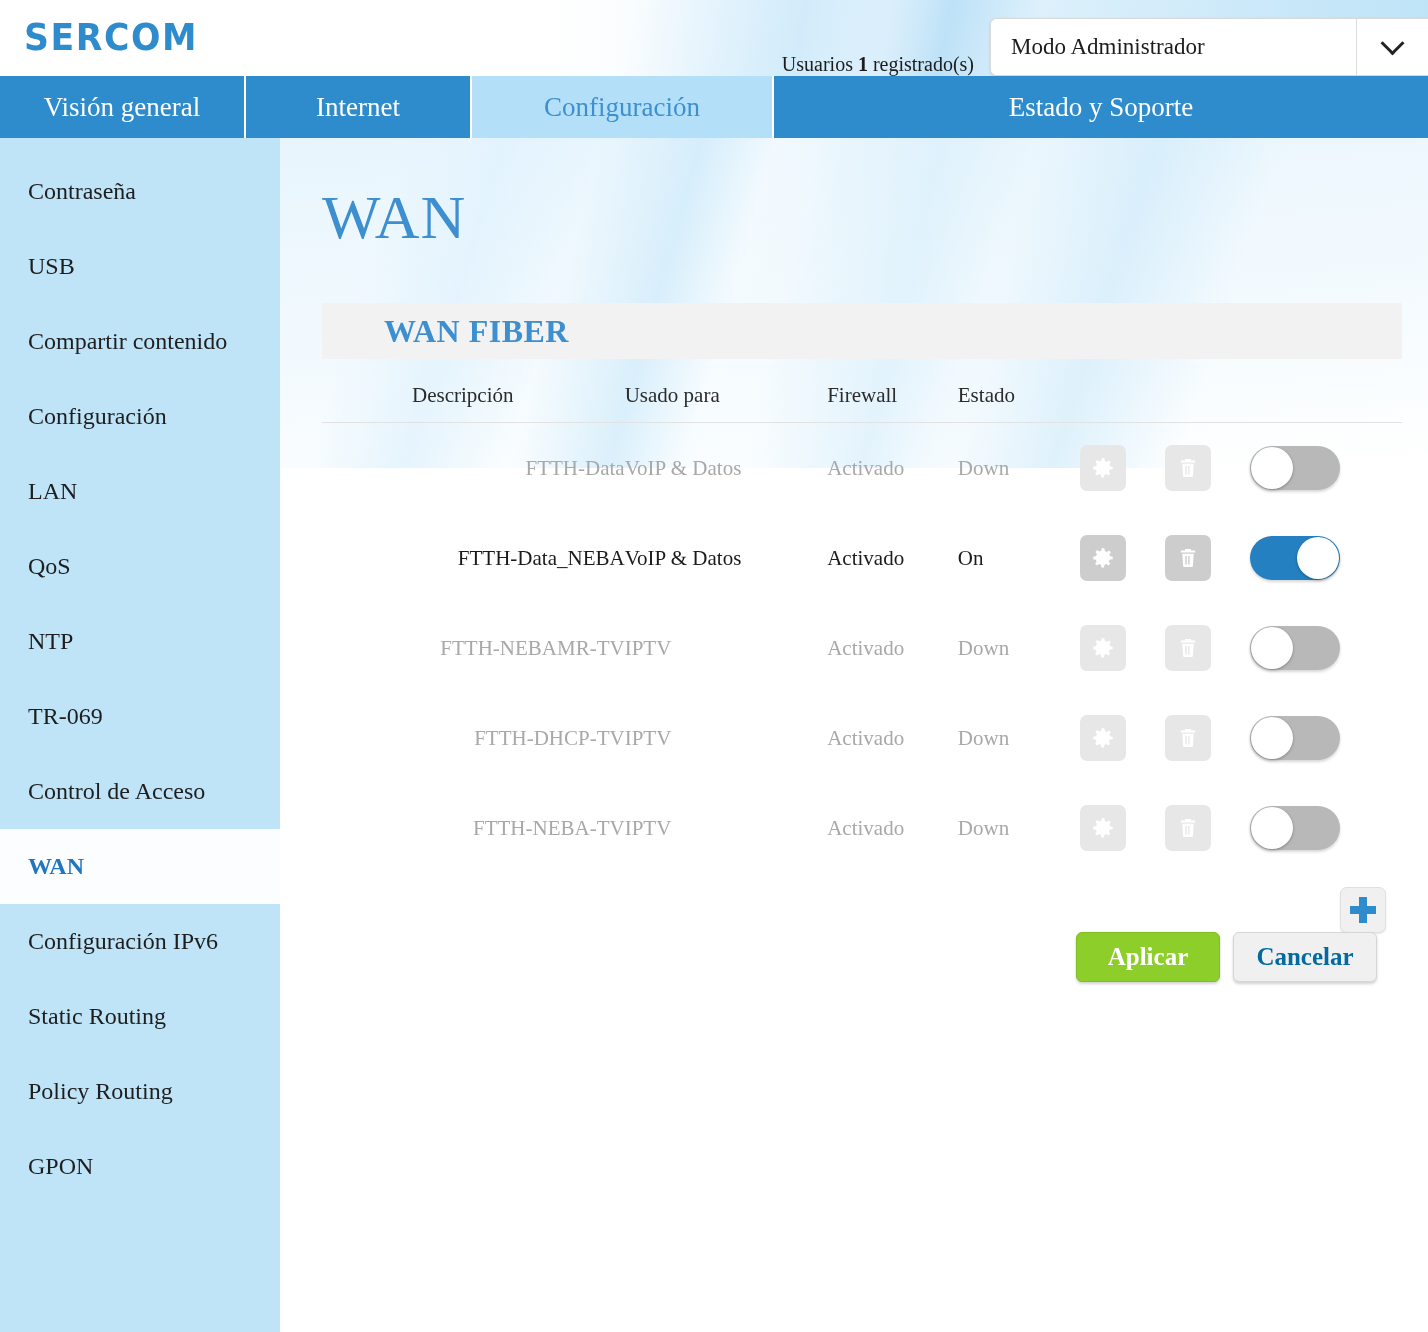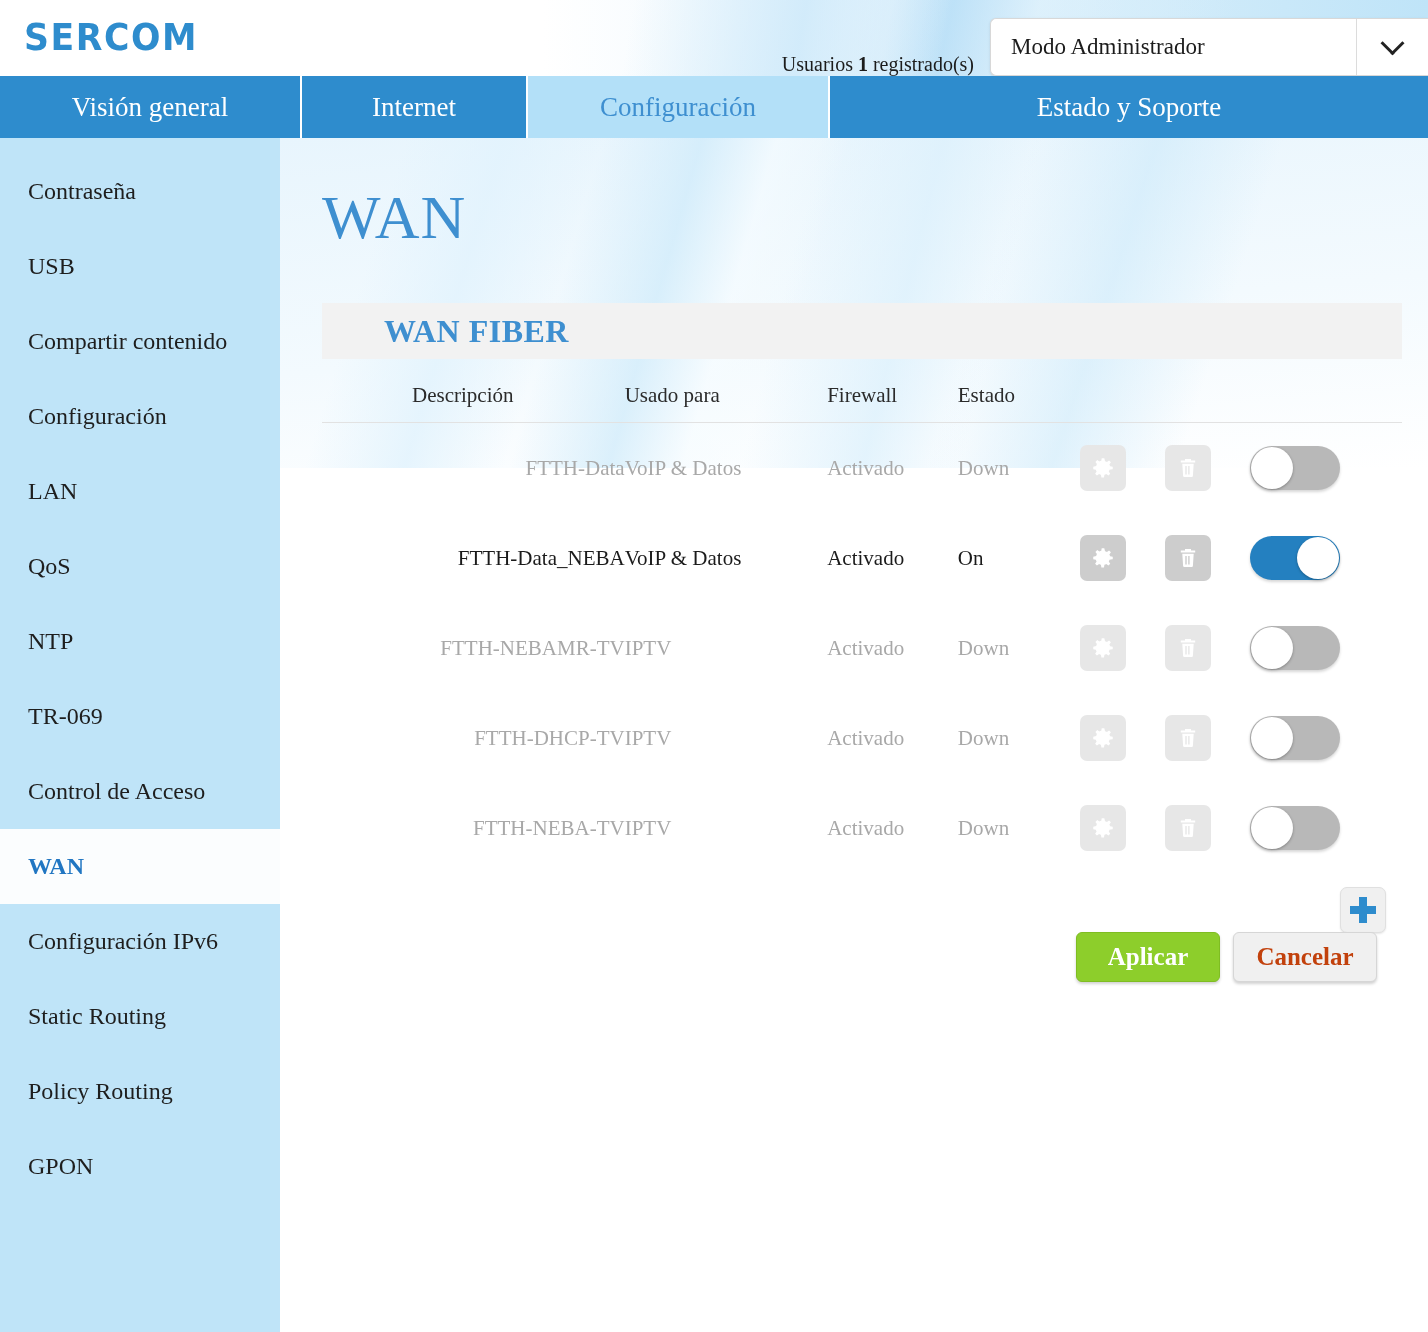--- a/index.html
+++ b/index.html
@@ -113,21 +113,21 @@
     font-size: 27px;
     border-right: 2px solid #ffffff;
     background: #2e8ccd;
     white-space: nowrap;
   }
   .nav-item:last-child { border-right: none; }
   .nav-item.active {
     background: #b3e0f8;
     color: #3e8fd0;
   }
-  .nav-w1 { width: 302px; }
+  .nav-w1 { width: 246px; }
   .nav-w2 { width: 226px; }
   .nav-w3 { width: 228px; }
   .nav-w4 { width: 302px; }
   .nav-w5 { flex: 1; }
 
   
   .layout {
     display: flex;
     height: 1194px;
   }
@@ -322,21 +322,21 @@
     box-shadow: 0 2px 3px rgba(0,0,0,0.18);
     padding: 0 18px;
   }
   .btn-apply {
     background: #8dce2b;
     color: #ffffff;
     border: 1px solid #7fbd22;
   }
   .btn-cancel {
     background: #f0f0f0;
-    color: #c2410c;
+    color: #0369a1;
     border: 1px solid #d6d6d6;
   }
 </style>
 </head>
 <body>
 
 <div class="header">
   <div class="header-bg"></div>
   <div class="logo">SERCOM</div>
 

